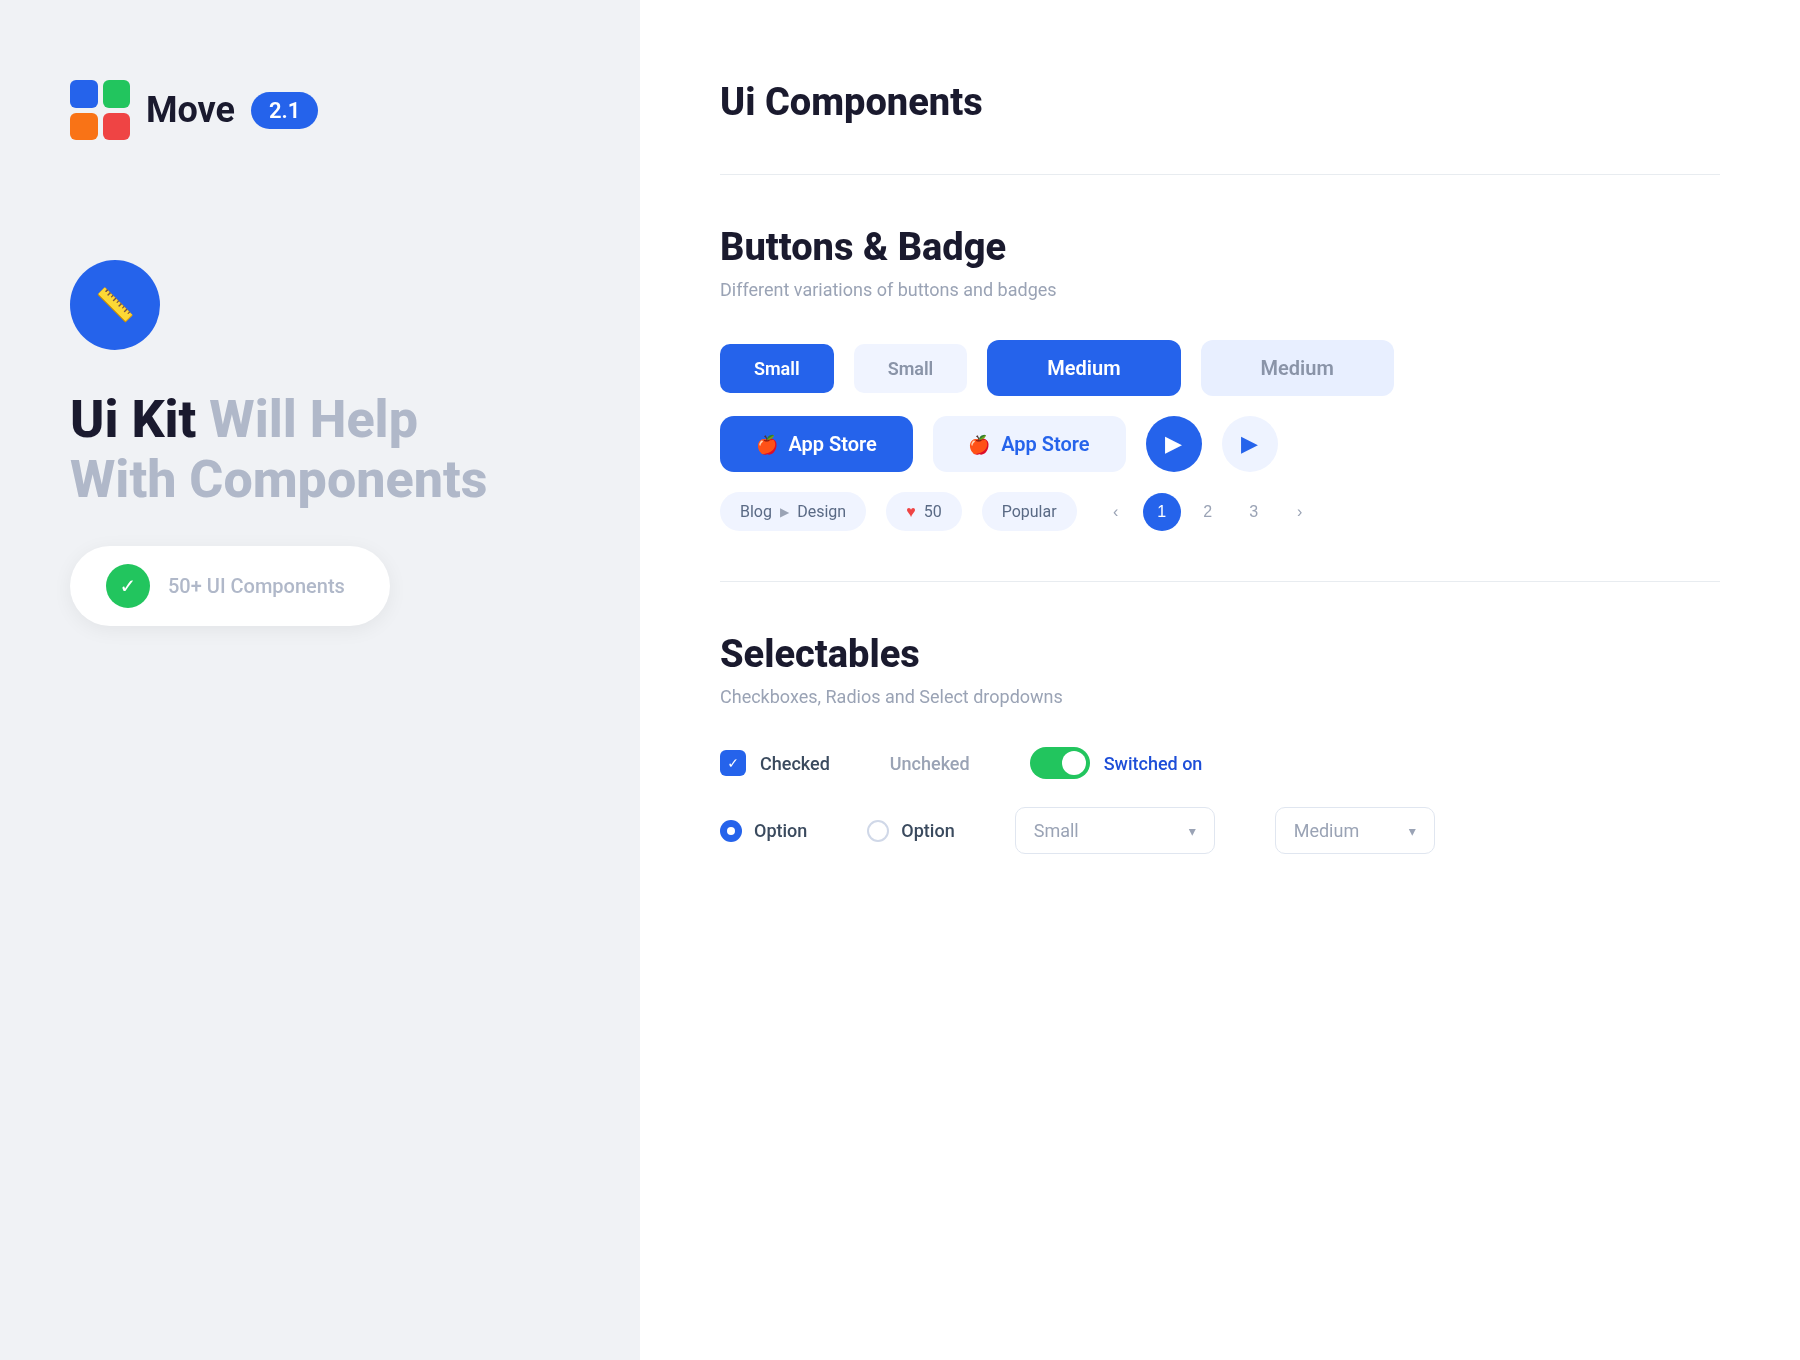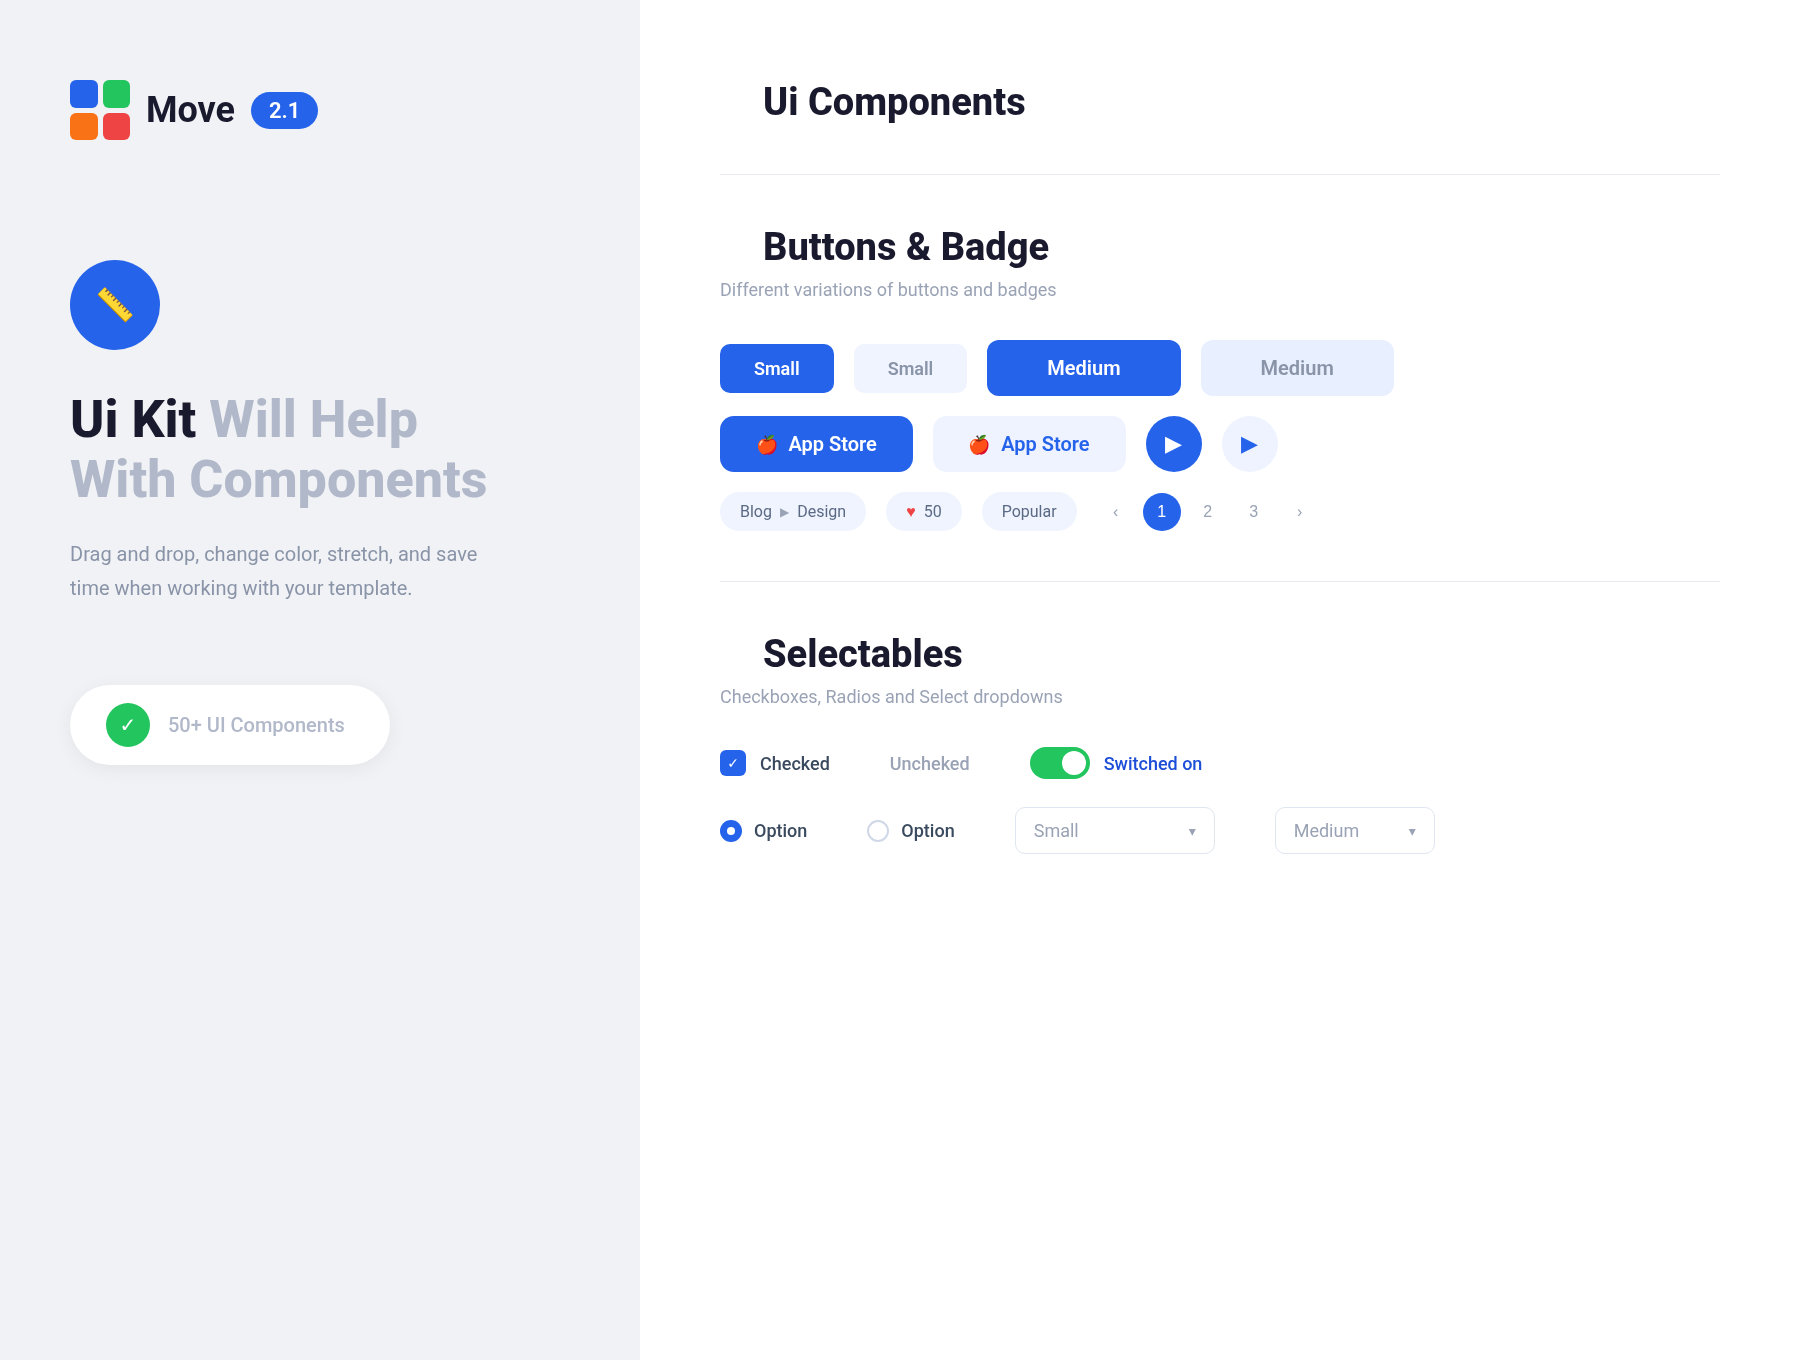--- a/index.html
+++ b/index.html
@@ -74,21 +74,21 @@
 
     .ruler-icon {
       color: white;
       font-size: 32px;
     }
 
     .hero-title {
       font-size: 52px;
       font-weight: 800;
       line-height: 1.15;
-      margin-bottom: 27px;
+      margin-bottom: 36px;
     }
 
     .hero-title .dark { color: #1a1a2e; }
     .hero-title .light { color: #b0b8c9; }
 
     .hero-desc {
       font-size: 20px;
       color: #8a94a8;
       line-height: 1.7;
       max-width: 450px;
@@ -132,21 +132,20 @@
       background: white;
       padding: 80px 80px;
       overflow: hidden;
     }
 
     .section-title {
       font-size: 38px;
       font-weight: 800;
       color: #1a1a2e;
       margin-bottom: 10px;
-      margin-left: 43px;
     }
 
     .section-sub {
       font-size: 18px;
       color: #9aa3b5;
       margin-bottom: 40px;
     }
 
     .divider {
       height: 1px;
@@ -486,21 +485,20 @@
 
   <div class="icon-circle">
     <span class="ruler-icon">📏</span>
   </div>
 
   <div class="hero-title">
     <span class="dark">Ui Kit </span><span class="light">Will Help</span><br>
     <span class="light">With Components</span>
   </div>
 
-  <p class="hero-desc">Drag and drop, change color, stretch, and save time when working with your template.</p>
 
   <div class="components-badge">
     <div class="check-circle">
       <span class="check-icon">✓</span>
     </div>
     <span class="badge-text">50+ UI Components</span>
   </div>
 
 </div>
 

